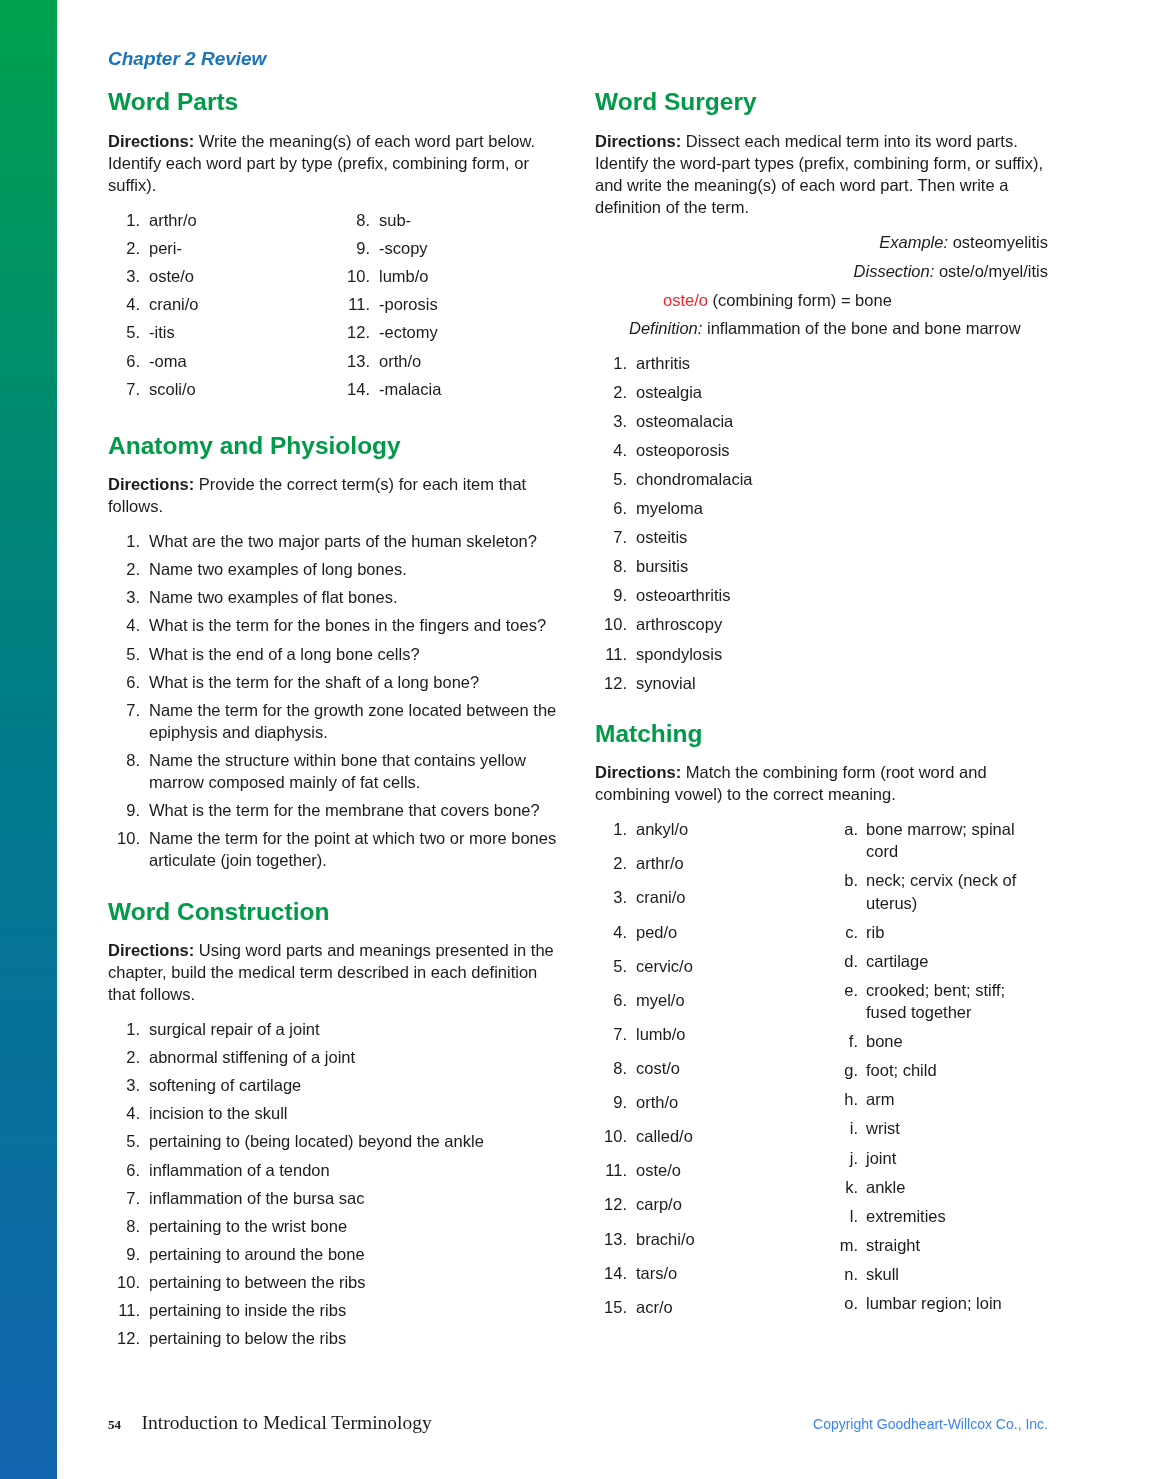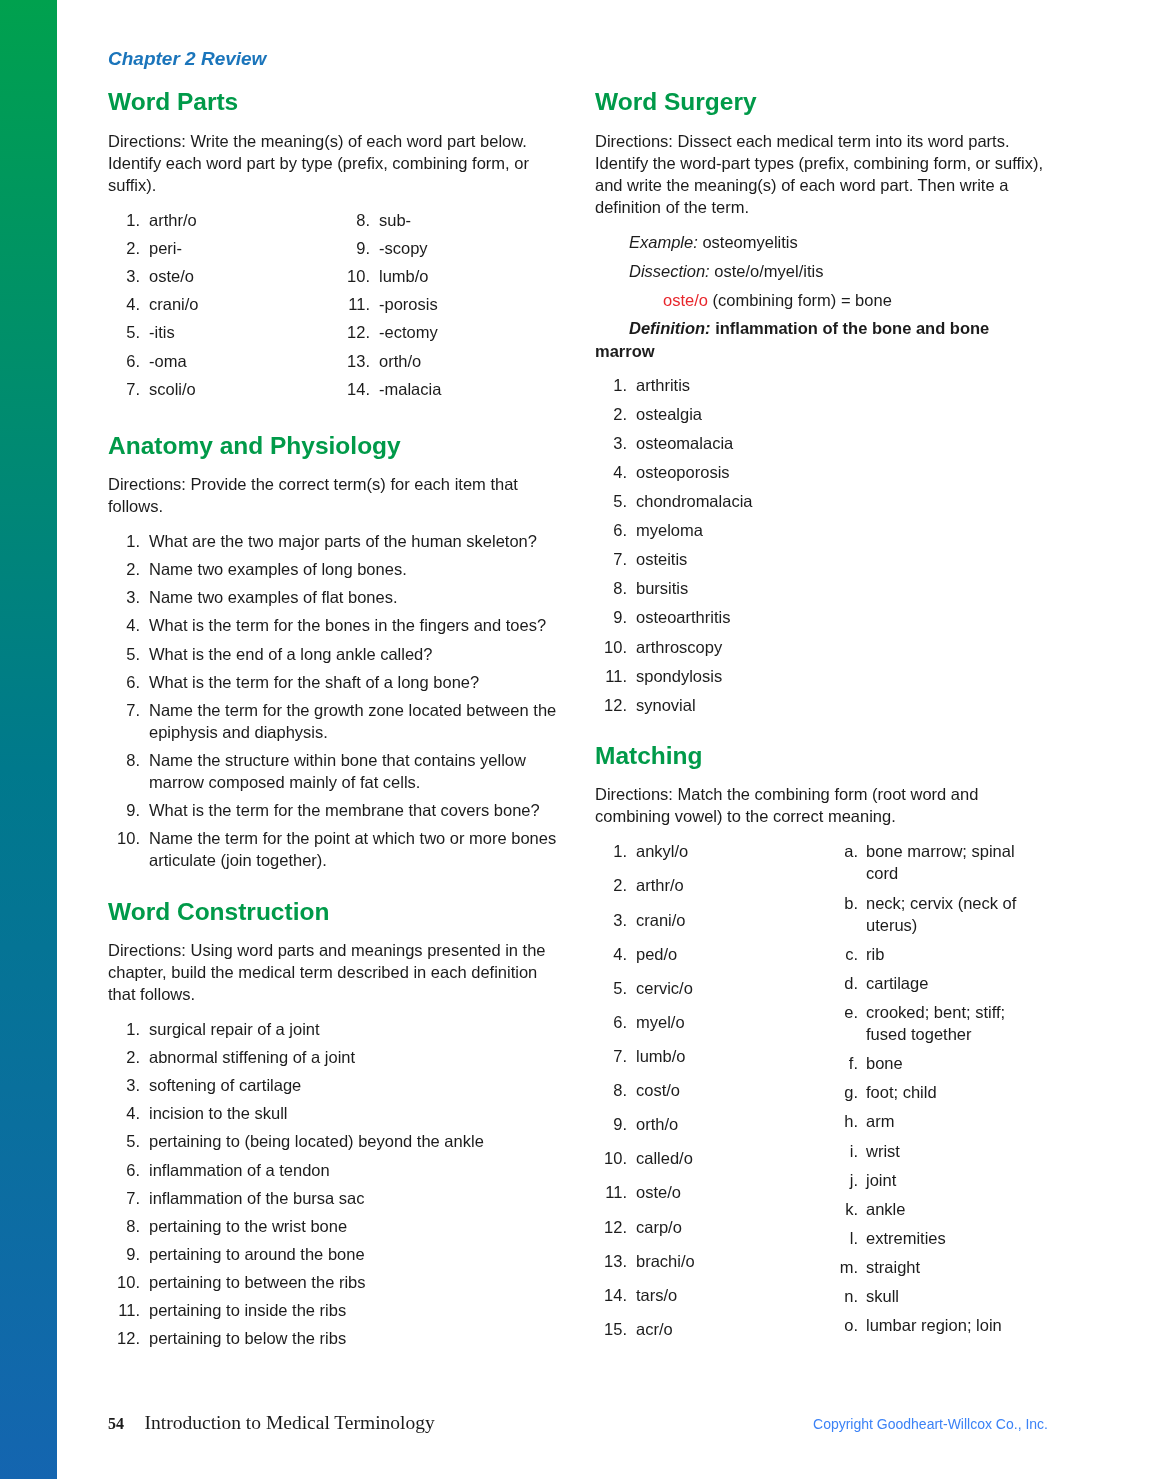--- a/index.html
+++ b/index.html
@@ -19,50 +19,50 @@
     color:var(--chapter_blue);
   }
   .columns { display:flex; gap:34px; margin-top:2px; }
   .col { width:453px; }
   h2 {
     font-size:24.5px; font-weight:bold; color:var(--heading_green);
     margin:26px 0 13px 0; line-height:1.15;
   }
   .col > section:first-child h2 { margin-top:15px; }
   .directions { margin-bottom:13px; }
-  .bold { font-weight:normal; }
+  .bold { font-weight:bold; }
   .ital { font-style:italic; }
   .list .li { display:flex; margin-bottom:6px; }
   .li-num { flex:0 0 32px; text-align:right; margin-right:9px; white-space:nowrap; }
   .li-text { flex:1; }
   
   .wp-cols { display:flex; margin-top:4px; }
   .wp-cols .list.wp-left { width:230px; flex:0 0 230px; }
   .wp-cols .list.wp-right { flex:1; }
   
   .example { margin:2px 0 12px 0; }
-  .ex-line { text-indent:34px; margin-bottom:7px; }
+  .ex-line { text-indent:34px; margin-bottom:7px;text-align:right; }
   .diss-sub { padding-left:68px; margin-bottom:3px; }
-  .definition { text-indent:34px; margin:6px 0 10px 0;font-weight:bold; }
+  .definition { text-indent:34px; margin:6px 0 10px 0; }
   [data-color="red"] { color:var(--accent_red); }
   [data-color="blue"] { color:var(--accent_blue); }
   .ws-list .li { margin-bottom:7px; }
   
   .match-cols { display:flex; margin-top:4px; }
   .match-left { flex:0 0 237px; }
   .match-left .li { margin-bottom:12px; }
   .match-right { flex:1; }
   .match-right .li { margin-bottom:7px; }
   .match-right .li-num { flex:0 0 26px; margin-right:8px; }
   
   .footer {
     position:absolute; left:0; top:1410px; width:940px;
     display:flex; justify-content:space-between; align-items:baseline;
   }
-  .pagenum { font-family:"Liberation Serif", serif; font-weight:bold; font-size:16px; }
+  .pagenum { font-family:"Liberation Serif", serif; font-weight:bold; font-size:13px; }
   .booktitle { font-family:"Liberation Serif", serif; font-size:19.5px; margin-left:16px;text-align:right; }
   .copyright { font-size:14px; color:#3b82f6; }
 </style>
 </head>
 <body>
 
 <div class="side-bar"></div>
 
 <div class="content">
 
@@ -160,21 +160,21 @@
             <div class="li">
               <span class="li-num">3.</span>
               <span class="li-text">Name two examples of flat bones.</span>
             </div>
             <div class="li">
               <span class="li-num">4.</span>
               <span class="li-text">What is the term for the bones in the fingers and toes?</span>
             </div>
             <div class="li">
               <span class="li-num">5.</span>
-              <span class="li-text">What is the end of a long ankle called?</span>
+              <span class="li-text">What is the end of a long bone cells?</span>
             </div>
             <div class="li">
               <span class="li-num">6.</span>
               <span class="li-text">What is the term for the shaft of a long bone?</span>
             </div>
             <div class="li">
               <span class="li-num">7.</span>
               <span class="li-text">Name the term for the growth zone located between the epiphysis and diaphysis.</span>
             </div>
             <div class="li">

